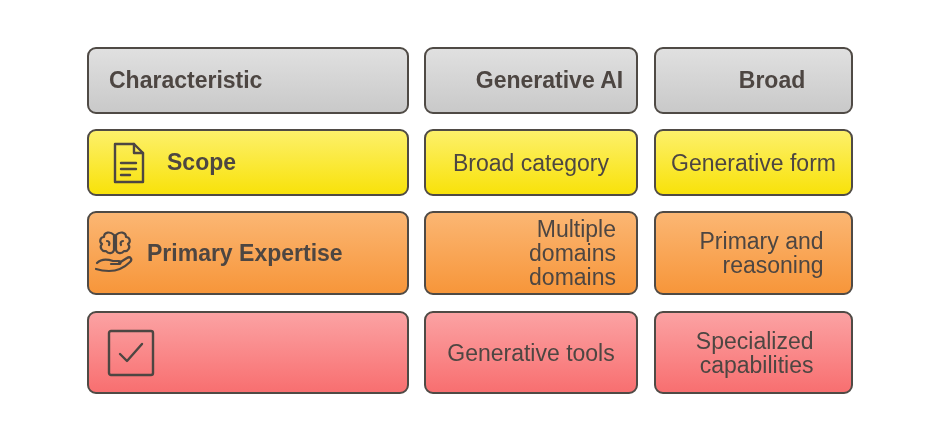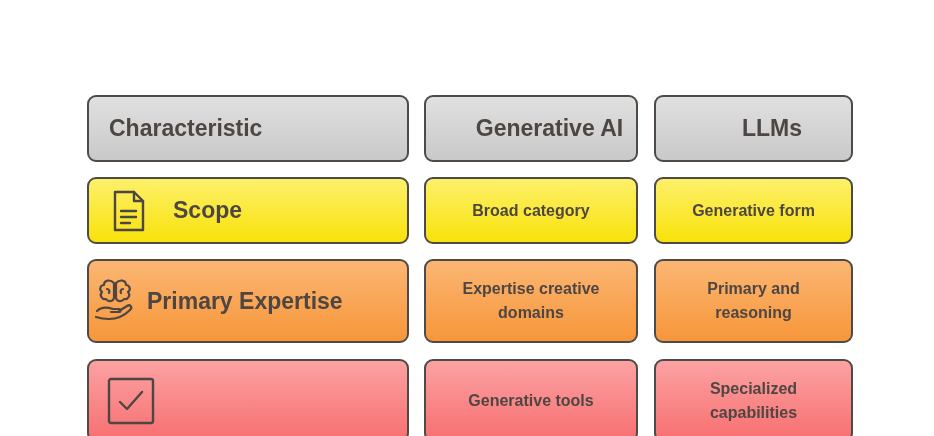--- a/index.html
+++ b/index.html
@@ -1,49 +1,49 @@
 <!DOCTYPE html>
 <html><head>
   <meta charset="utf-8">
   <style>
     html, body { margin:0; padding:0; }
     body { width:934px; height:436px; background:#ffffff; position:relative; overflow:hidden;
            font-family: "Liberation Sans", "DejaVu Sans", sans-serif; }
     .cell { position:absolute; box-sizing:border-box; border:2.5px solid #4f4a45; border-radius:9px;
-            display:flex; align-items:center; justify-content:center; text-align:center; color:#4d4642;margin-top:48px; }
+            display:flex; align-items:center; justify-content:center; text-align:right; color:#4d4642; }
     .gray   { background:linear-gradient(#e0e0e0, #c9c9c9); }
-    .yellow { background:linear-gradient(#fdf06a, #f8e20a);gap:6px; }
+    .yellow { background:linear-gradient(#fdf06a, #f8e20a); }
     .orange { background:linear-gradient(#fbb673, #f7963a); }
     .red    { background:linear-gradient(#fba2a3, #f86f70); }
     .head { font-weight:bold; font-size:23px;padding-left:37px; }
     .head.left { justify-content:flex-start; padding-left:20px; }
     .rowlabel { justify-content:flex-start; padding-left:18px; font-weight:bold; font-size:23px; }
     .rowlabel .icon { width:44px; height:44px; margin-right:16px; flex:0 0 auto; display:flex; align-items:center; justify-content:center; }
-    .val { font-size:16px; line-height:24px; padding:0 4px;font-weight:bold; }
+    .val { font-size:23px; line-height:24px; padding:0 4px; }
     .c1 { left:87px; width:322px; }
     .c2 { left:424px; width:214px; }
     .c3 { left:654px; width:199px; }
     .r0 { top:47px; height:67px; }
     .r1 { top:129px; height:67px; }
     .r2 { top:211px; height:84px; }
     .r3 { top:311px; height:83px; }
   </style>
 </head>
 <body>
 
 <div>
 
   <div class="cell gray head left c1 r0">
     <span>Characteristic</span>
   </div>
   <div class="cell gray head c2 r0">
     <span>Generative AI</span>
   </div>
   <div class="cell gray head c3 r0">
-    <span>LLMs</span>
+    <span>Broad</span>
   </div>
 
   <div class="cell yellow rowlabel c1 r1">
     <span class="icon">
       <svg width="34" height="44" viewBox="0 0 34 44" fill="none" stroke="#4d4642" stroke-width="2.4" stroke-linejoin="round" stroke-linecap="round">
         <path d="M3 3 H22 L31 12 V41 H3 Z"></path>
         <path d="M22 3 V12 H31"></path>
         <line x1="9" y1="22" x2="24" y2="22"></line>
         <line x1="9" y1="28" x2="24" y2="28"></line>
         <line x1="9" y1="34" x2="18" y2="34"></line>
@@ -65,21 +65,21 @@
         <path d="M23 6 C27 2 33 3 33 8 C37 8 38 13 35 15 C38 18 35 23 31 22 C29 25 24 25 23 21 Z"></path>
         <path d="M14 12 C16 12 17 14 16 16"></path>
         <path d="M30 12 C28 12 27 14 28 16"></path>
         <path d="M4 34 C8 30 14 30 20 32 L26 32 C28 32 28 35 26 35 L18 35"></path>
         <path d="M26 34 L34 29 C37 27 40 30 37 33 C32 38 24 42 16 42 C10 42 6 41 3 40"></path>
       </svg>
     </span>
     <span>Primary Expertise</span>
   </div>
   <div class="cell orange val c2 r2">
-    <span style="display:block;max-width:170px;">Expertise creative domains</span>
+    <span style="display:block;max-width:170px;">Multiple domains domains</span>
   </div>
   <div class="cell orange val c3 r2">
     <span style="display:block;max-width:140px;">Primary and reasoning</span>
   </div>
 
   <div class="cell red rowlabel c1 r3">
     <span class="icon" style="width:48px;height:48px;">
       <svg width="48" height="48" viewBox="0 0 48 48" fill="none" stroke="#4d4642" stroke-width="2.4" stroke-linecap="round" stroke-linejoin="round">
         <rect x="2" y="2" width="44" height="44" rx="2"></rect>
         <polyline points="13,25 20,32 35,15"></polyline>

